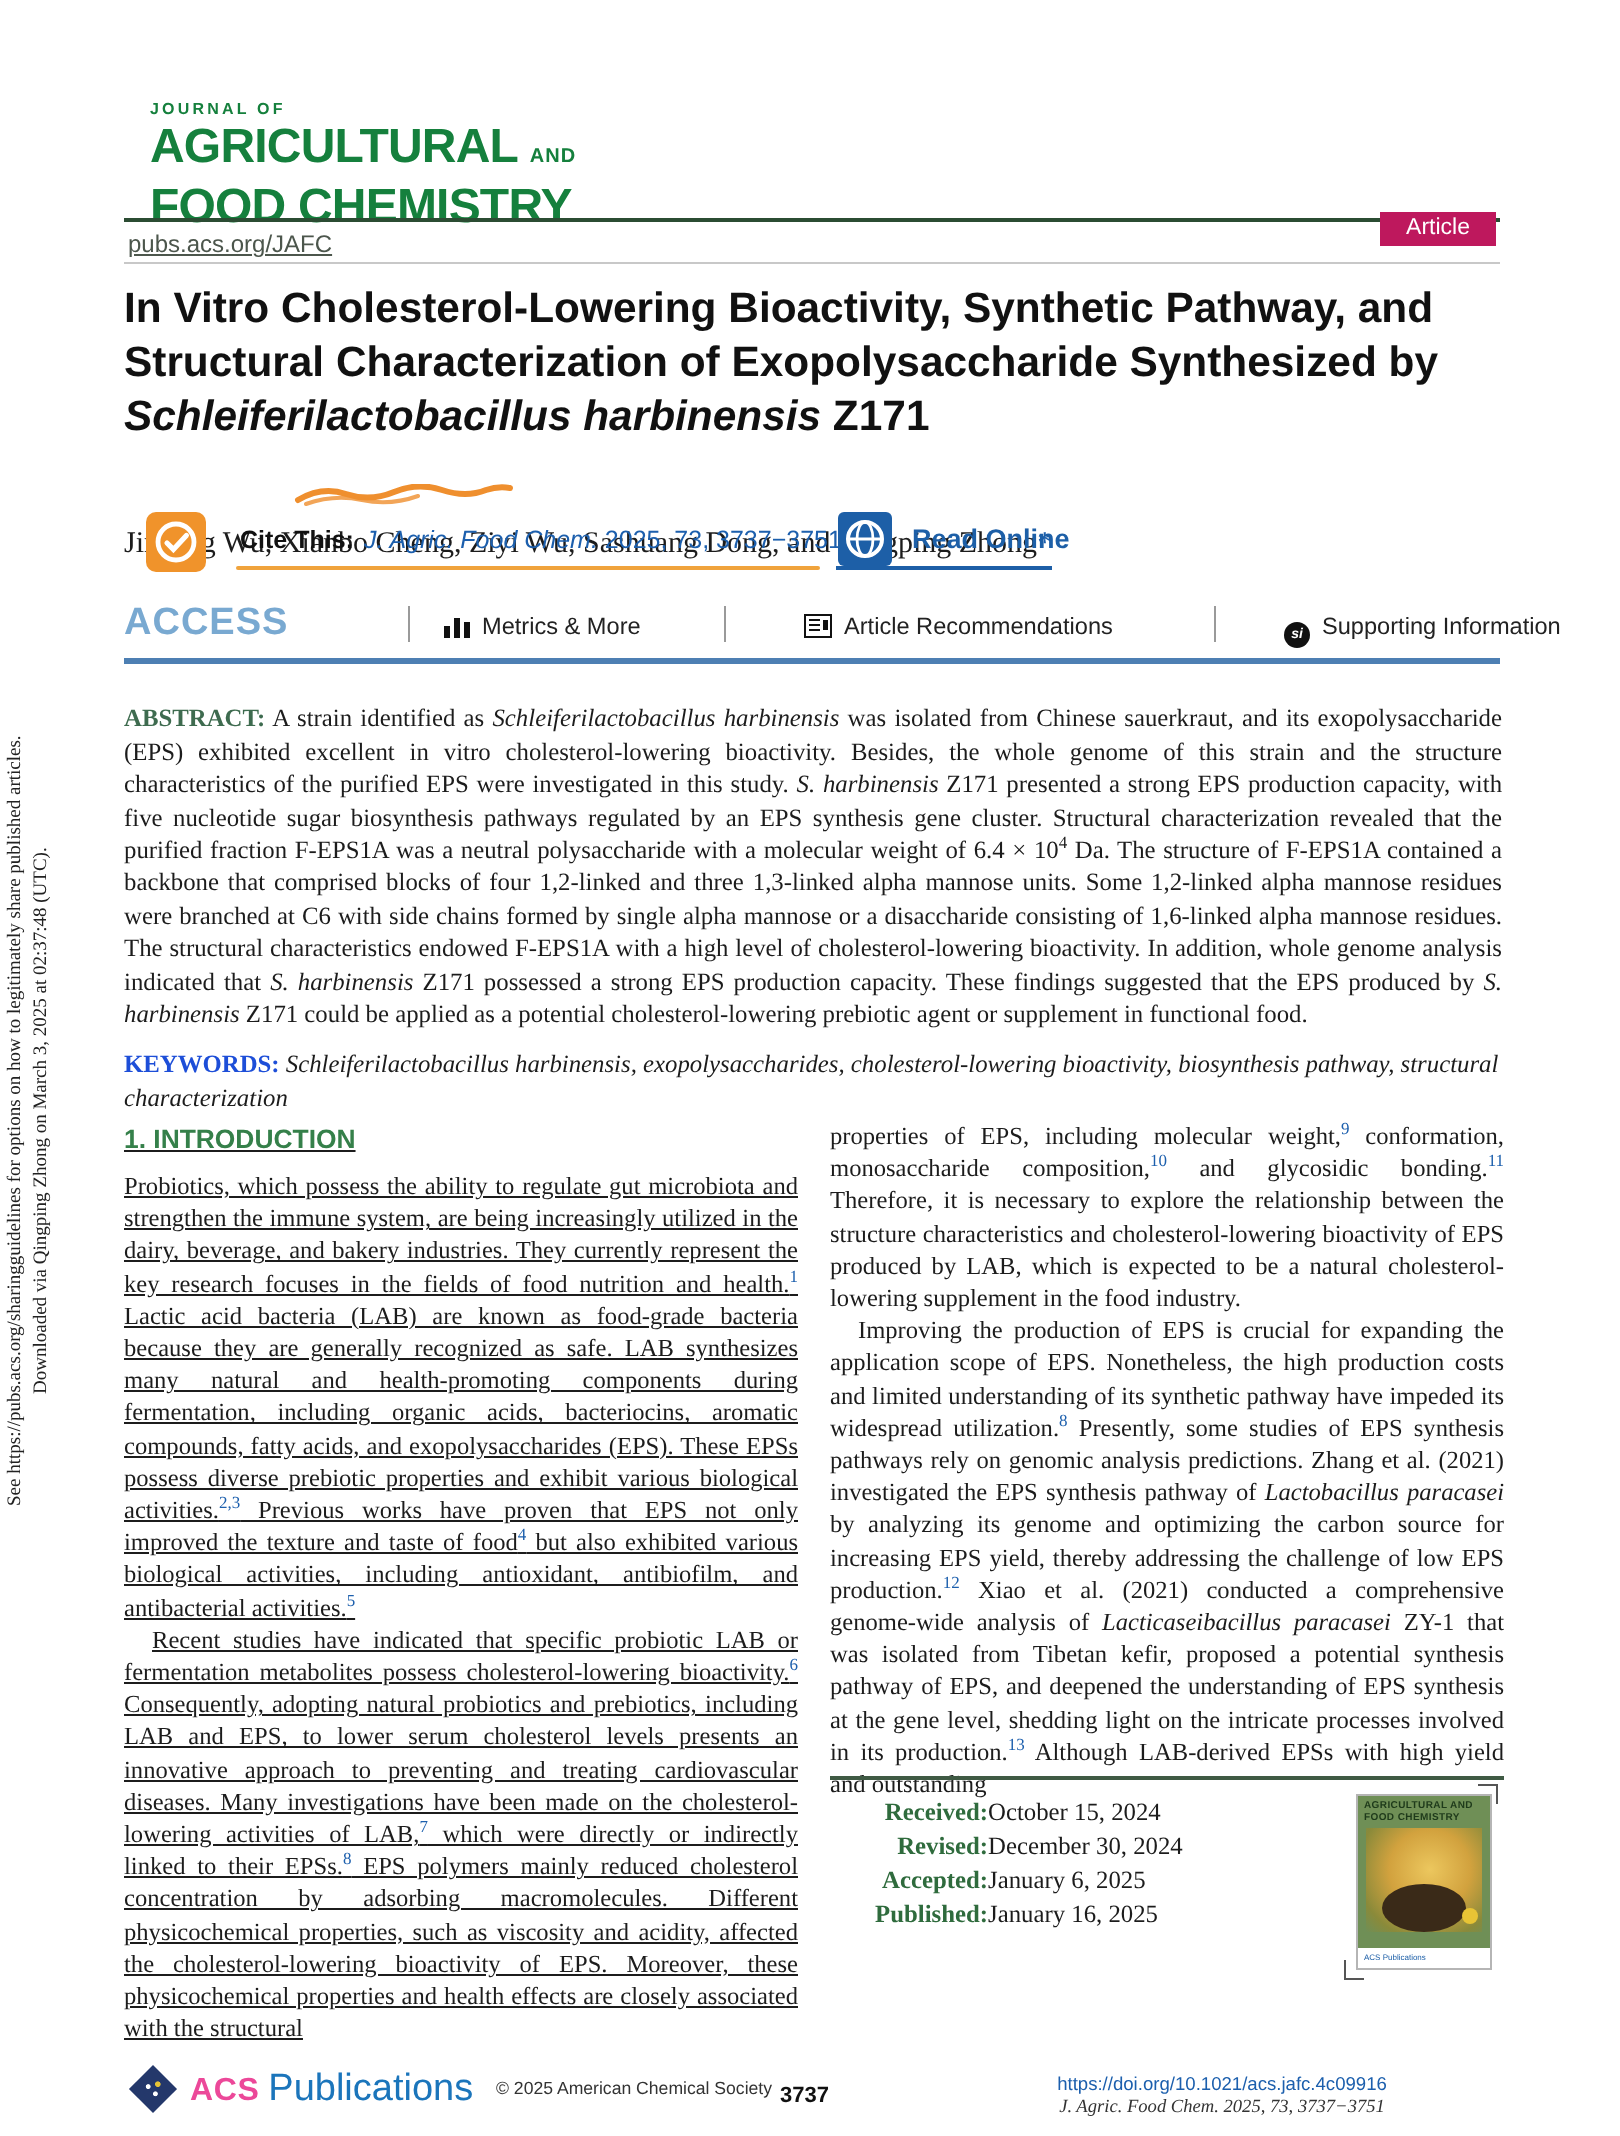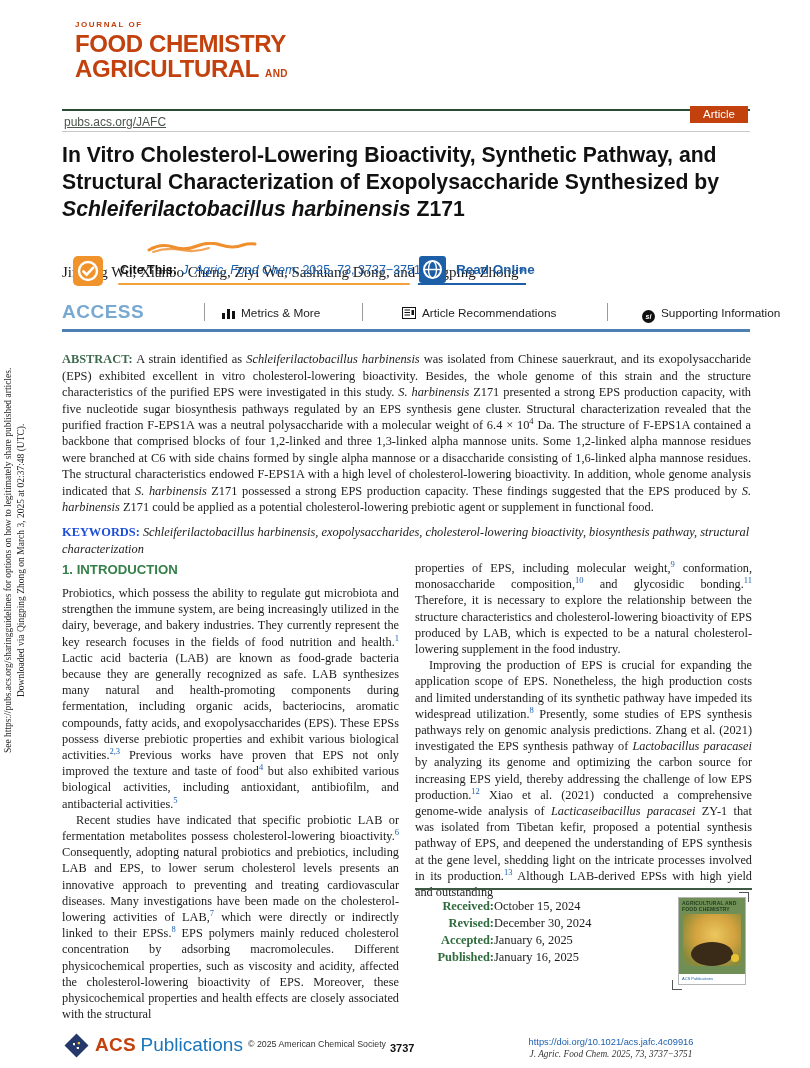--- a/index.html
+++ b/index.html
@@ -4,29 +4,29 @@
 <style>
   html,body{margin:0;padding:0;background:#ffffff;}
   .page{position:relative;width:810px;height:1068px;background:#ffffff;overflow:hidden;
         font-family:"Liberation Serif", serif;color:#1c1c1c;}
   
   .side-note{position:absolute;left:2px;top:290px;height:540px;width:30px;
     writing-mode:vertical-rl;transform:rotate(180deg);
     font-family:"Liberation Serif", serif;font-size:9.5px;color:#222;line-height:13px;text-align:center;}
   .side-note span{display:block;}
   
-  .masthead{position:absolute;left:75px;top:20px;color:#c2410c;font-family:"Liberation Sans", sans-serif;}
+  .masthead{position:absolute;left:75px;top:50px;color:#15803d;font-family:"Liberation Sans", sans-serif;}
   .m-journal{font-size:8px;font-weight:700;letter-spacing:1.6px;margin-bottom:2px;}
   .m-big{font-size:24px;font-weight:800;letter-spacing:-0.4px;line-height:25px;}
   .m-and{font-size:10px;font-weight:700;letter-spacing:0.5px;}
   .rule-green{position:absolute;left:62px;top:109px;width:688px;height:2px;background:#2b4c33;}
   .pubs-row{position:absolute;left:62px;top:112px;width:688px;height:20px;
     font-family:"Liberation Sans", sans-serif;}
   .pubs-link{position:absolute;left:2px;top:3px;font-size:12px;color:#4c564c;text-decoration:underline;}
-  .article-badge{position:absolute;right:2px;top:-6px;background:#c2410c;color:#fff;
+  .article-badge{position:absolute;right:2px;top:-6px;background:#be185d;color:#fff;
     font-size:11.5px;padding:2px 13px 3px;}
   .rule-gray{position:absolute;left:62px;top:131px;width:688px;height:1px;background:#c8c8c8;}
   
   .title{position:absolute;left:62px;top:141px;width:692px;
     font-family:"Liberation Sans", sans-serif;font-weight:700;font-size:21.2px;line-height:27px;color:#111;}
   .title .sp{font-style:italic;}
   .authors{position:absolute;left:62px;top:228px;width:690px;font-size:15px;color:#1c1c1c;margin-top:36px;}
   .authors .run-ref{color:#1c5fad;}
   .scribble{position:absolute;left:147px;top:242px;width:110px;height:12px;}
   
@@ -52,21 +52,21 @@
   .abstract{position:absolute;left:62px;top:339px;width:689px;font-size:12.4px;line-height:16.4px;text-align:justify;}
   .abs-label{color:#3e6b4f;font-weight:700;}
   .keywords{position:absolute;left:62px;top:512px;width:689px;font-size:12.4px;line-height:16.4px;}
   .kw-label{color:#1d4ed8;font-weight:700;}
   .kw-text{font-style:italic;}
   sup{font-size:8.5px;line-height:0;}
   .run-sup{color:#1c5fad;}
   .run-supb{color:#1c1c1c;}
   .run-i{font-style:italic;}
   
-  .col-left{position:absolute;left:62px;top:560px;width:337px;}
+  .col-left{position:absolute;left:62px;top:560px;width:337px;text-decoration:underline;}
   .col-right{position:absolute;left:415px;top:560px;width:337px;}
   .sec-head{font-family:"Liberation Sans", sans-serif;font-size:13.2px;font-weight:700;color:#35804a;margin:2px 0 8px 0;}
   .body-p{font-size:12.3px;line-height:16.2px;text-align:justify;margin:0;}
   .indent{text-indent:14px;}
   
   .dates-block{position:absolute;left:415px;top:888px;width:337px;height:130px;}
   .dates-rule{position:absolute;left:0;top:0;width:337px;height:2px;background:#3f5a44;}
   .date-row{position:absolute;left:3px;font-size:12.4px;line-height:17px;white-space:nowrap;}
   .date-label{display:inline-block;width:76px;color:#2f6b3d;font-weight:700;text-align:right;}
   .cover{position:absolute;left:263px;top:9px;width:66px;height:86px;background:#6f8f56;border:1px solid #b5b5b5;overflow:hidden;}
@@ -86,39 +86,39 @@
   .doi-block{position:absolute;left:470px;top:1036px;width:282px;text-align:center;line-height:12px;}
   .doi-link{font-family:"Liberation Sans", sans-serif;font-size:9.3px;color:#1c5fad;}
   .doi-cit{font-size:9.3px;font-style:italic;color:#333;}
   .footer{position:absolute;left:62px;top:1030px;width:688px;height:36px;}
   .acs-logo{position:absolute;left:0px;top:4px;font-family:"Liberation Sans", sans-serif;}
   .acs-diamond{display:inline-block;width:17px;height:17px;background:#24386b;transform:rotate(45deg);
     margin:0 10px 0 6px;vertical-align:-3px;
     background-image:radial-gradient(circle at 50% 30%, #e8c435 1.2px, transparent 1.6px),
       radial-gradient(circle at 35% 55%, #fff 1px, transparent 1.4px),
       radial-gradient(circle at 65% 55%, #fff 1px, transparent 1.4px);}
-  .acs-word{font-size:19px;font-weight:700;color:#c2410c;letter-spacing:0.3px;margin-top:28px;}
+  .acs-word{font-size:16px;font-weight:700;color:#ec4899;letter-spacing:0.3px;margin-top:28px;}
   .pub-word{font-size:19px;font-weight:400;color:#1b75bb;}
   .copyright{position:absolute;left:186px;top:9px;font-family:"Liberation Sans", sans-serif;font-size:8.8px;color:#333;}
   .page-num{position:absolute;left:328px;top:12px;font-family:"Liberation Sans", sans-serif;font-size:11px;font-weight:700;color:#111;}
 </style>
 </head>
 <body>
 
 <div class="page">
 
   <div class="side-note">
     <span>See https://pubs.acs.org/sharingguidelines for options on how to legitimately share published articles.</span>
     <span>Downloaded via Qingping Zhong on March 3, 2025 at 02:37:48 (UTC).</span>
   </div>
 
   <div class="masthead">
     <div class="m-journal">JOURNAL OF</div>
+    <div class="m-big"><span>AGRICULTURAL</span> <span class="m-and">AND</span></div>
     <div class="m-big">FOOD CHEMISTRY</div>
-    <div class="m-big"><span>AGRICULTURAL</span> <span class="m-and">AND</span></div>
   </div>
 
   <div class="rule-green"></div>
   <div class="pubs-row">
     <span class="pubs-link">pubs.acs.org/JAFC</span>
     <span class="article-badge">Article</span>
   </div>
   <div class="rule-gray"></div>
 
   <div class="title"><span>In Vitro Cholesterol-Lowering Bioactivity, Synthetic Pathway, and Structural Characterization of Exopolysaccharide Synthesized by </span><span class="sp">Schleiferilactobacillus harbinensis</span><span> Z171</span></div>

